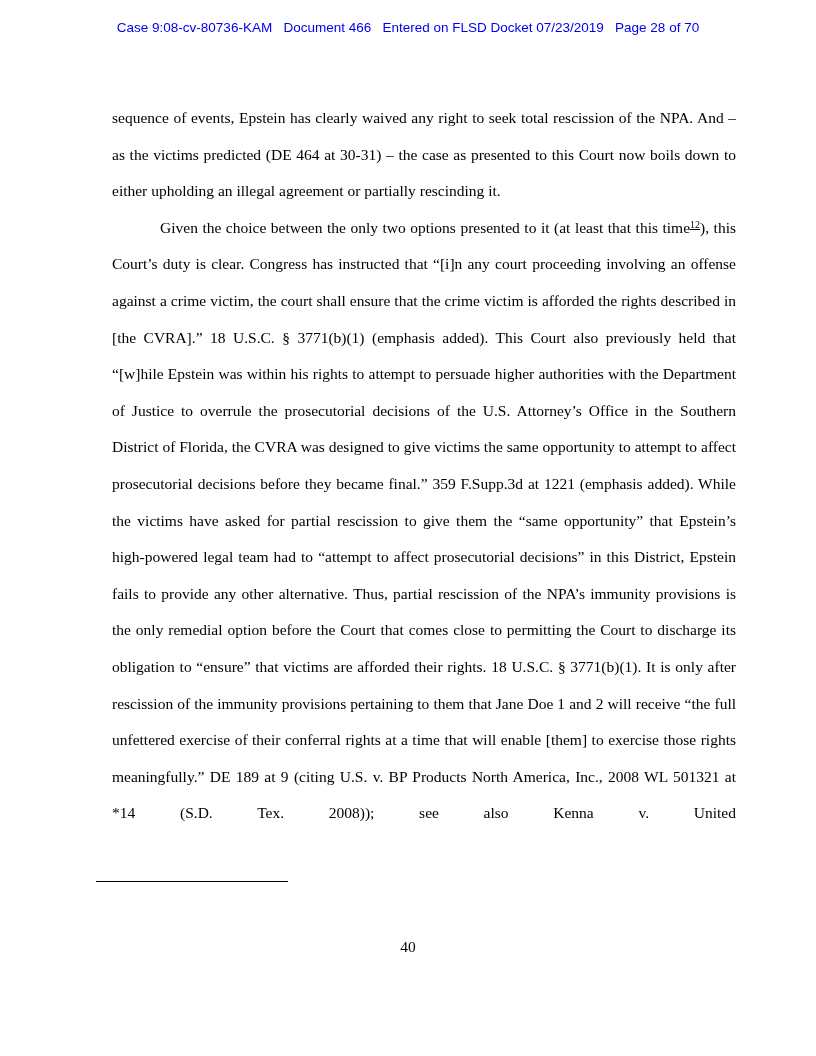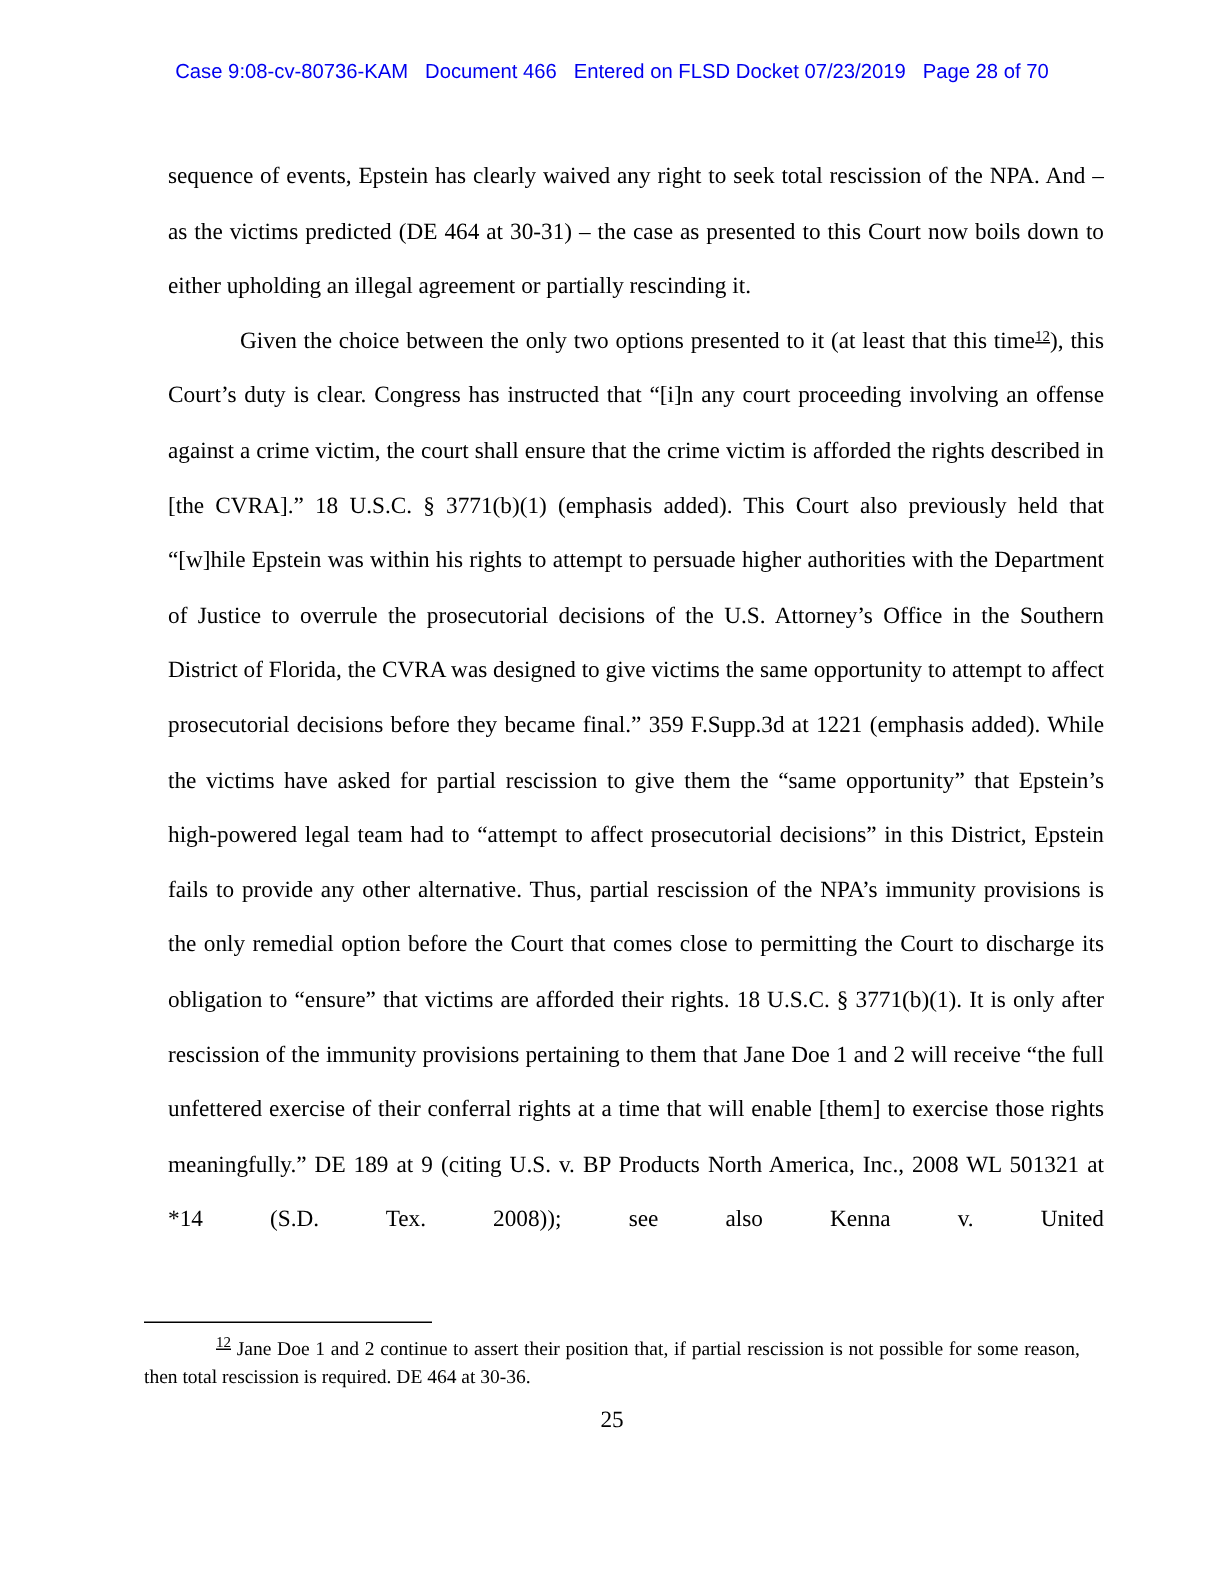--- a/index.html
+++ b/index.html
@@ -15,21 +15,20 @@
   }
   .stamp {
     position: absolute;
     top: 20px;
     left: 0;
     width: 100%;
     text-align: center;
     font-family: "Liberation Sans", sans-serif;
     font-size: 13.5px;
     white-space: pre;
-    margin-top: 20px;
   }
   .content {
     position: absolute;
     top: 100px;
     left: 112px;
     width: 624px;
   }
   .para {
     margin: 0;
     font-size: 15.5px;
@@ -81,17 +80,16 @@
 
   <div class="stamp" style="color: rgb(0, 0, 238);">Case 9:08-cv-80736-KAM   Document 466   Entered on FLSD Docket 07/23/2019   Page 28 of 70</div>
 
   <div class="content">
       <p class="para"><span>sequence of events, Epstein has clearly waived any right to seek total rescission of the NPA.  And – as the victims predicted (DE 464 at 30-31) – the case as presented to this Court now boils down to either upholding an illegal agreement or partially rescinding it.</span></p>
       <p class="para indent continued"><span>Given the choice between the only two options presented to it (at least that this time</span><sup>12</sup><span>), this Court’s duty is clear.  Congress has instructed that “[i]n any court proceeding involving an offense against a crime victim, the court </span><span class="italic">shall ensure</span><span> that the crime victim is afforded the rights described in [the CVRA].” 18 U.S.C. § 3771(b)(1) (emphasis added).  This Court also previously held that “[w]hile Epstein was within his rights to attempt to persuade higher authorities with the Department of Justice to overrule the prosecutorial decisions of the U.S. Attorney’s Office in the Southern District of Florida, the CVRA was designed </span><span class="italic">to give victims the same opportunity to attempt to affect prosecutorial decisions before they became final</span><span>.”   359 F.Supp.3d at 1221 (emphasis added).   While the victims have asked for partial rescission to give them the “same opportunity” that Epstein’s high-powered legal team had to “attempt to affect prosecutorial decisions” in this District, Epstein fails to provide any other alternative.  Thus, partial rescission of the NPA’s immunity provisions is the only remedial option before the Court that comes close to permitting the Court to discharge its obligation to “ensure” that victims are afforded their rights. 18 U.S.C. § 3771(b)(1).   It is only after rescission of the immunity provisions pertaining to them that Jane Doe 1 and 2 will receive “the full unfettered exercise of their conferral rights at a time that will enable [them] to exercise those rights meaningfully.”  DE 189 at 9 (</span><span class="italic">citing U.S. v. BP Products North America, Inc.</span><span>, 2008 WL 501321 at *14 (S.D. Tex. 2008)); </span><span class="italic">see also Kenna v. United</span></p>
     </div>
 
   <div class="footnote-sep"></div>
 
-  <p class="footnote"><sup>12</sup><span> Jane Doe 1 and 2 continue to assert their position that, if partial rescission is not possible for some reason, then total rescission is required.  DE 464 at 30-36.</span></p>
 
-  <div class="page-number">25</div>
+  <div class="page-number">40</div>
 
 </div>
 
 </body></html>

